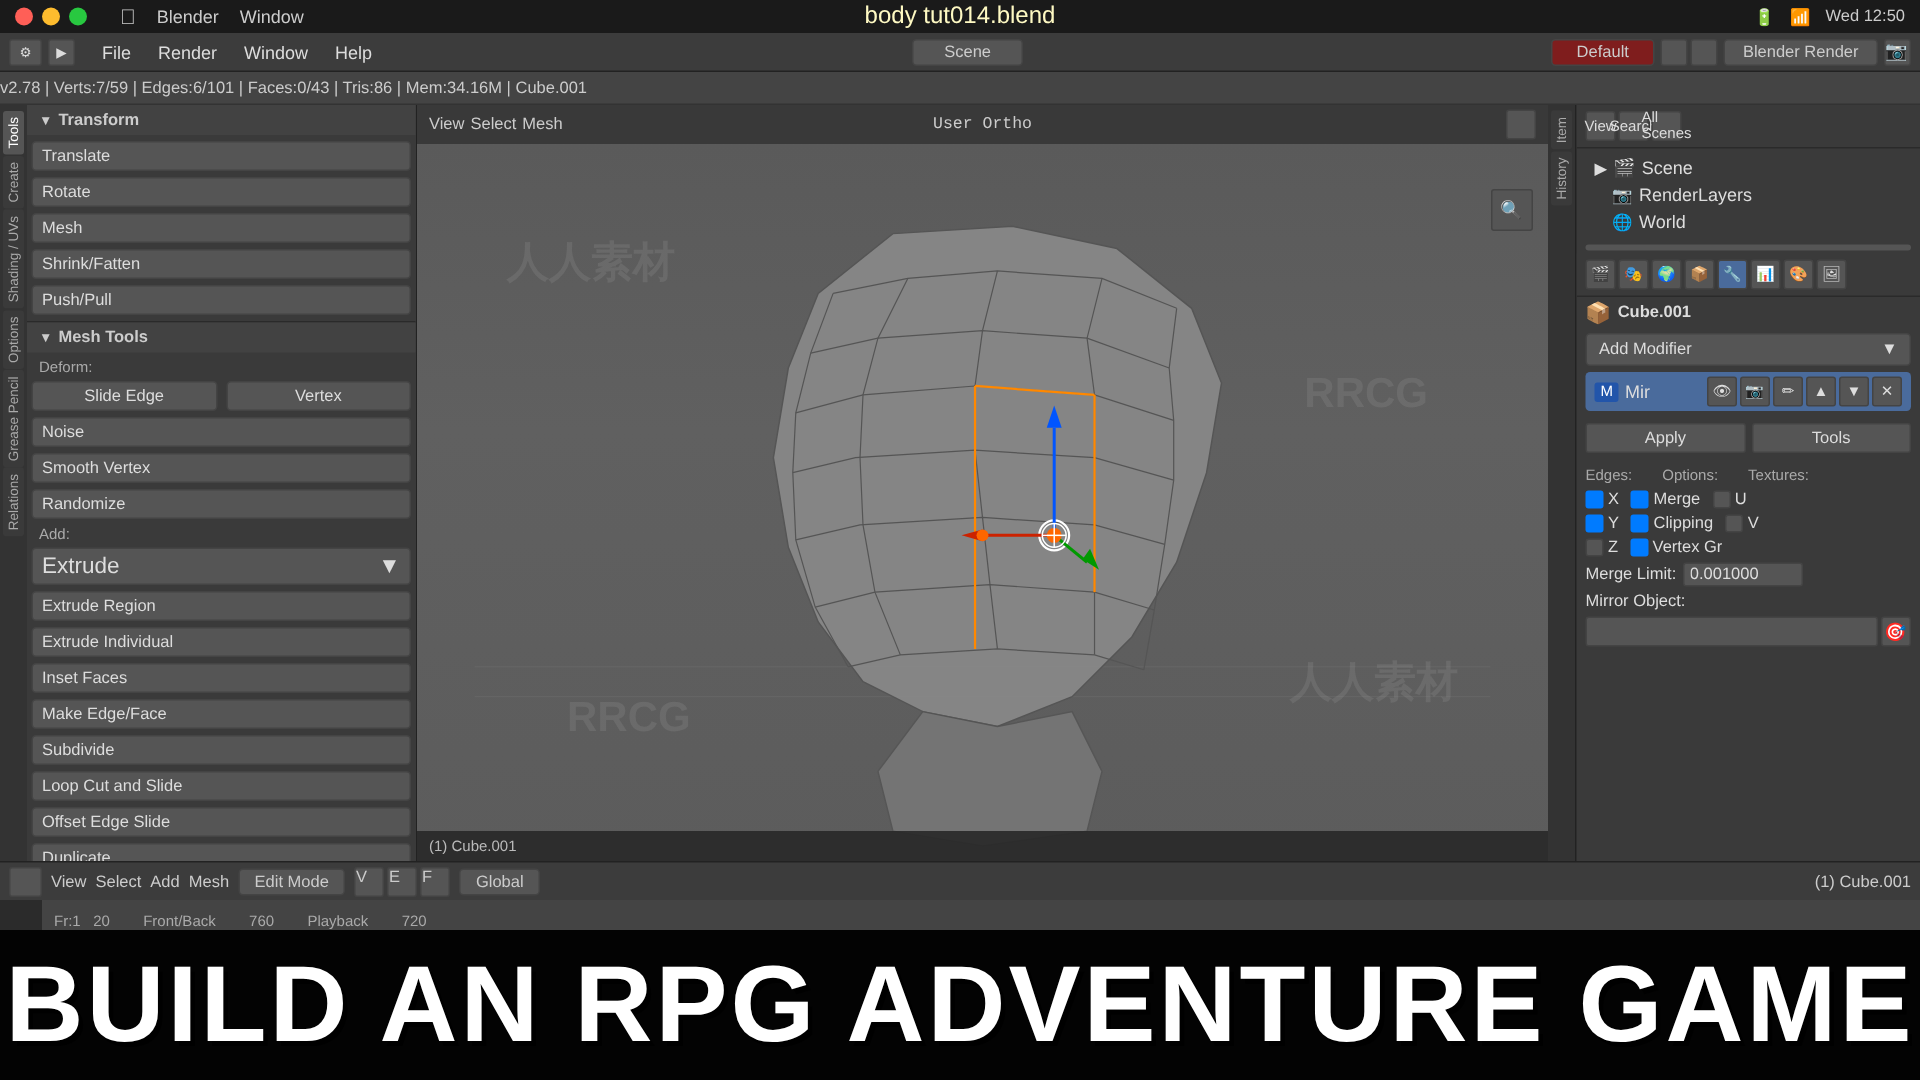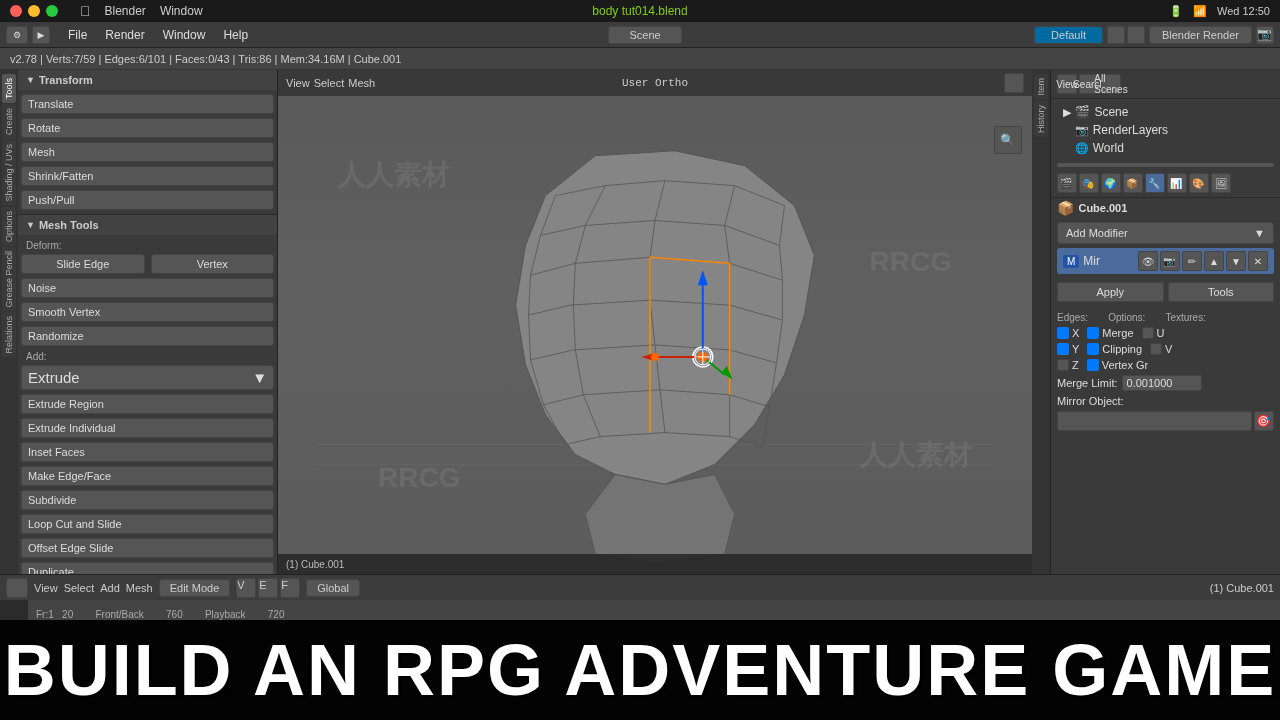--- a/index.html
+++ b/index.html
@@ -56,21 +56,21 @@
       color: #ddd;
     }
 
     
     #info-bar {
       width: 100%;
       height: 22px;
       background: #444;
       display: flex;
       align-items: center;
-      padding: 0 10px;
+      padding: 0 0;
       gap: 10px;
       font-size: 11px;
       color: #ccc;
       border-bottom: 1px solid #333;
     }
 
     
     #main-layout {
       display: flex;
       width: 100%;
@@ -434,42 +434,42 @@
   <div class="macos-left">
     <div class="traffic-lights">
       <div class="tl tl-red"></div>
       <div class="tl tl-yellow"></div>
       <div class="tl tl-green"></div>
     </div>
     <span class="apple-logo"></span>
     <span>Blender</span>
     <span>Window</span>
   </div>
-  <div style="position:absolute;left:50%;transform:translateX(-50%);color:#84cc16;font-size:12px;">body tut014.blend</div>
+  <div style="position:absolute;left:50%;transform:translateX(-50%);color:#fef9c3;font-size:16px;">body tut014.blend</div>
   <div class="macos-right">
     <span>🔋</span>
     <span>📶</span>
     <span>Wed 12:50</span>
   </div>
 </div>
 
 <div id="blender-menu">
   <div style="display:flex;align-items:center;gap:4px;margin-right:8px;">
     <div style="width:22px;height:18px;background:#555;border:1px solid #444;border-radius:2px;display:flex;align-items:center;justify-content:center;font-size:9px;cursor:pointer;">⚙</div>
     <div style="width:18px;height:18px;background:#555;border:1px solid #444;border-radius:2px;display:flex;align-items:center;justify-content:center;font-size:9px;cursor:pointer;">▶</div>
   </div>
   <span class="menu-item">File</span>
   <span class="menu-item">Render</span>
   <span class="menu-item">Window</span>
   <span class="menu-item">Help</span>
   <div style="flex:1;display:flex;align-items:center;justify-content:center;">
     <div style="background:#555;border:1px solid #444;border-radius:3px;padding:2px 20px;font-size:11px;color:#ccc;cursor:pointer;">Scene</div>
   </div>
   <div style="display:flex;align-items:center;gap:4px;margin-left:auto;">
-    <div style="background:#0369a1;border:1px solid #444;border-radius:3px;padding:2px 16px;font-size:11px;color:#ccc;cursor:pointer;">Default</div>
+    <div style="background:#7f1d1d;border:1px solid #444;border-radius:3px;padding:2px 16px;font-size:11px;color:#ccc;cursor:pointer;">Default</div>
     <div style="display:flex;gap:2px;">
       <div style="width:18px;height:18px;background:#555;border:1px solid #444;border-radius:2px;cursor:pointer;"></div>
       <div style="width:18px;height:18px;background:#555;border:1px solid #444;border-radius:2px;cursor:pointer;"></div>
     </div>
     <div style="background:#555;border:1px solid #444;border-radius:3px;padding:2px 12px;font-size:11px;color:#ccc;cursor:pointer;">Blender Render</div>
     <div style="width:18px;height:18px;background:#555;border:1px solid #444;border-radius:2px;cursor:pointer;">📷</div>
   </div>
 </div>
 
 <div id="info-bar">

